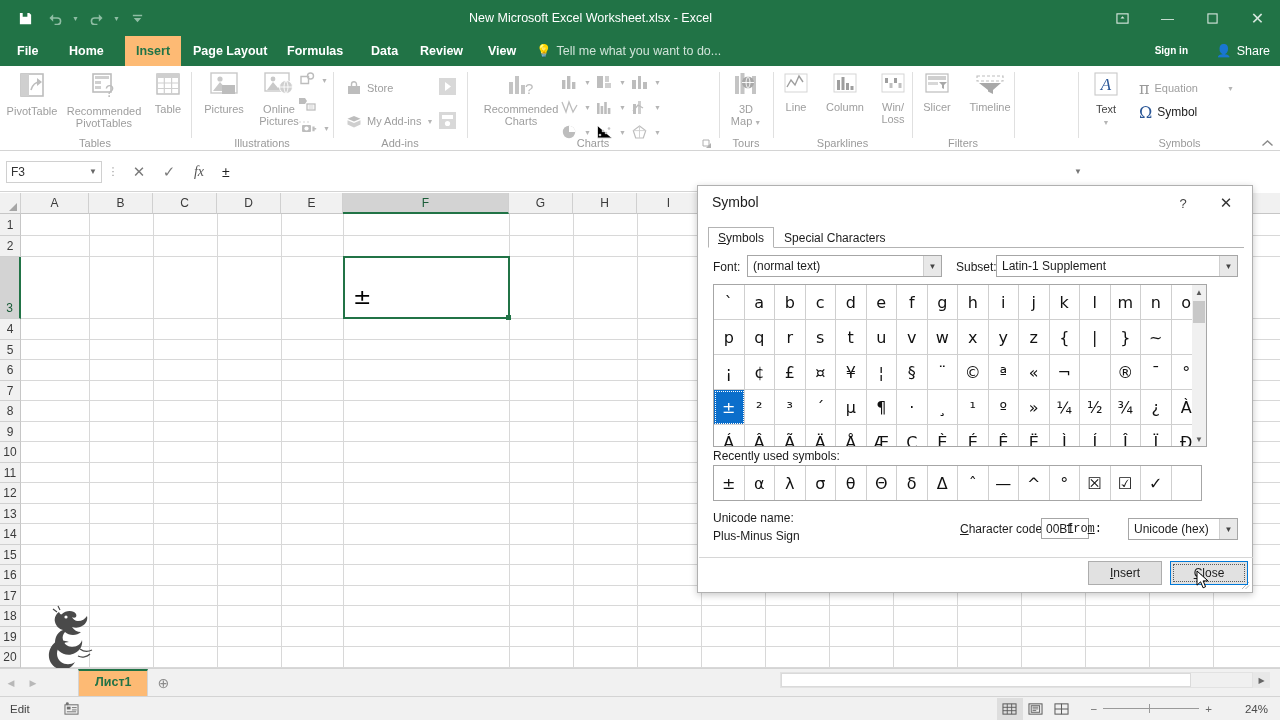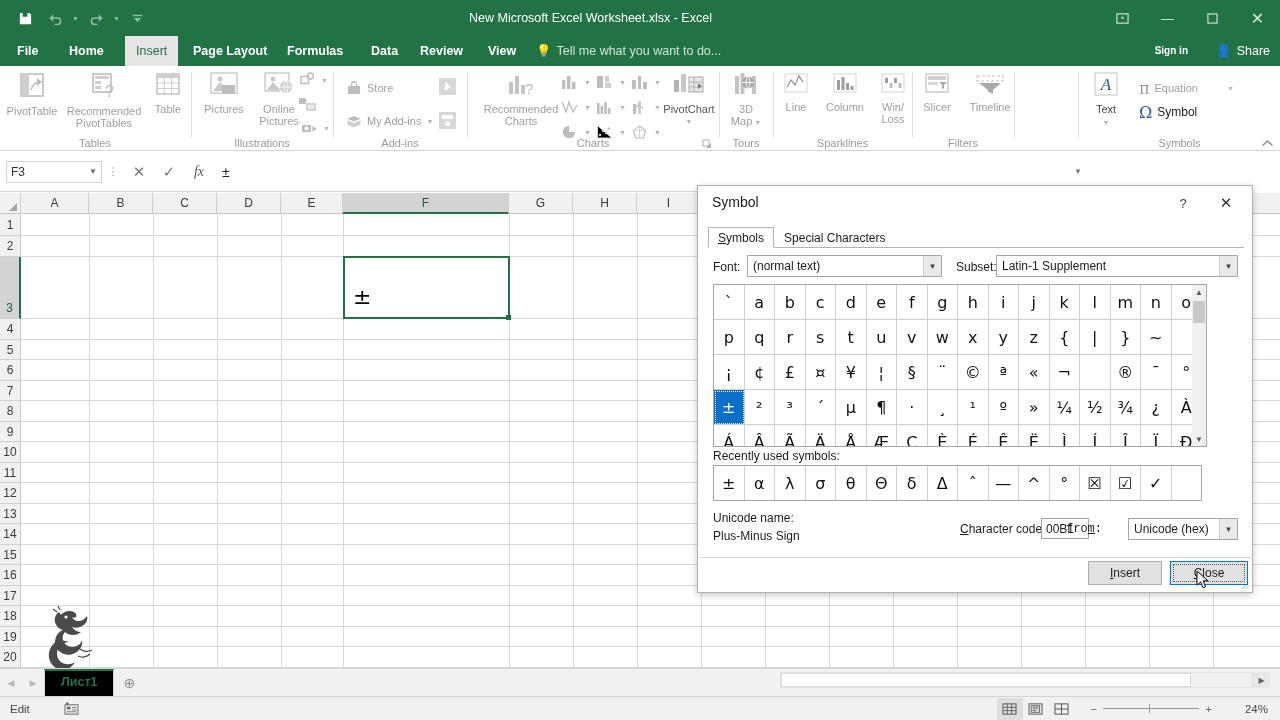--- a/index.html
+++ b/index.html
@@ -41,21 +41,21 @@
 
   
   #tabstrip {
     position: absolute; left: 0; top: 36px; width: 1280px; height: 30px;
     background: #217346;
   }
   .rtab {
     position: absolute; top: 0; height: 30px; line-height: 30px;
     color: #ffffff; font-size: 12.5px; padding: 0 11px; white-space: nowrap; font-weight: bold;
   }
-  .rtab.active { background: #e5e5e5; color: #217346; font-weight: normal; }
+  .rtab.active { background: #fdba74; color: #217346; font-weight: bold; }
   #tellme {
     position: absolute; top: 0; height: 30px; line-height: 30px;
     color: #cfe3d8; font-size: 12.5px; white-space: nowrap;
   }
   #signin {
     position: absolute; top: 0; height: 30px; line-height: 30px; right: 92px;
     color: #ffffff; font-size: 10px; font-weight: bold;
   }
   #share {
     position: absolute; top: 0; height: 30px; line-height: 30px; right: 10px;
@@ -166,23 +166,24 @@
     position: absolute; left: 0; top: 668px; width: 1280px; height: 28px;
     background: #f1f1f1; border-top: 1px solid #d4d4d4;
     display: flex; align-items: flex-start;
   }
   .navarrow { width: 22px; height: 27px; display:flex; align-items:center; justify-content:center; color:#b8b8b8; font-size:9px; }
   .sheettab {
     height: 27px; line-height: 25px; padding: 0 16px; font-size: 12.5px;
     color: #595959;
   }
   .sheettab.active {
-    background: #000000; color: #217346; font-weight: bold;
+    background: #fdba74; color: #217346; font-weight: bold;
     border-top: 2px solid #217346; border-left:1px solid #d4d4d4; border-right:1px solid #d4d4d4;
     line-height: 23px;
+    margin-left: 34px;
   }
   #addsheet { width: 30px; height: 27px; display:flex; align-items:center; justify-content:center; color:#8c8c8c; font-size: 14px; }
   #hscroll {
     position: absolute; right: 10px; top: 672px; width: 490px; height: 16px;
     display: flex; align-items: center;
   }
   #hscroll .track { flex: 1; height: 16px; background: #f0f0f0; border: 1px solid #e2e2e2; position: relative; }
   #hscroll .thumb { position: absolute; left: 0; top: 0; height: 14px; width: 410px; background: #ffffff; border: 1px solid #dadada; }
   #hscroll .sarrow { width: 17px; height: 16px; background: #e8e8e8; display:flex; align-items:center; justify-content:center; color:#666; font-size: 8px; }
 
@@ -593,33 +594,20 @@
       <span class="dd-caret">▼</span>
     </div>
     <div class="smallbtn" style="left:162px; top:56px;">
       <span>
             <svg class="gi" width="19" height="16" viewBox="0 0 19 16">
               <path fill="none" stroke="#bdbdbd" stroke-width="1.2" d="M9.5 2l6.2 4.6-2.4 7.4H5.7L3.3 6.6z"></path>
               <path fill="none" stroke="#cfcfcf" stroke-width="0.9" d="M9.5 2v12M3.3 6.6h12.4"></path>
             </svg>
           </span>
       <span class="dd-caret">▼</span>
-    </div>
-    <div class="bigbtn" style="left:190px; width:62px; color:#555;">
-      <span class="ic">
-        <svg class="gi" width="36" height="30" viewBox="0 0 36 30" style="margin:0 auto;">
-              <rect x="3" y="10" width="5" height="12" fill="#b2b2b2"></rect>
-              <rect x="10" y="4" width="5" height="18" fill="#c7c7c7"></rect>
-              <rect x="18" y="7" width="14" height="15" fill="#e6e6e6" stroke="#b2b2b2" stroke-width="1.1"></rect>
-              <path stroke="#b2b2b2" stroke-width="1" d="M18 12h14M18 17h14M23 7v15"></path>
-              <path fill="#7f7f7f" d="M27 13l4 3-4 3z"></path>
-            </svg>
-      </span>
-      <span>PivotChart</span>
-      <span class="dd-caret" style="display:block; margin-top:1px;">▼</span>
     </div>
     <div class="rgroup-label">Charts</div>
     <div class="grp-dialog" style="right:6px;">
       <svg class="gi" width="10" height="10" viewBox="0 0 10 10">
             <path fill="none" stroke="#b0b0b0" stroke-width="1" d="M1 1h6v6H1z"></path>
             <path fill="#b0b0b0" d="M4 9h5V4z"></path>
           </svg>
     </div>
   </div>
   <div class="rgroup-sep" style="left:719px;"></div>

